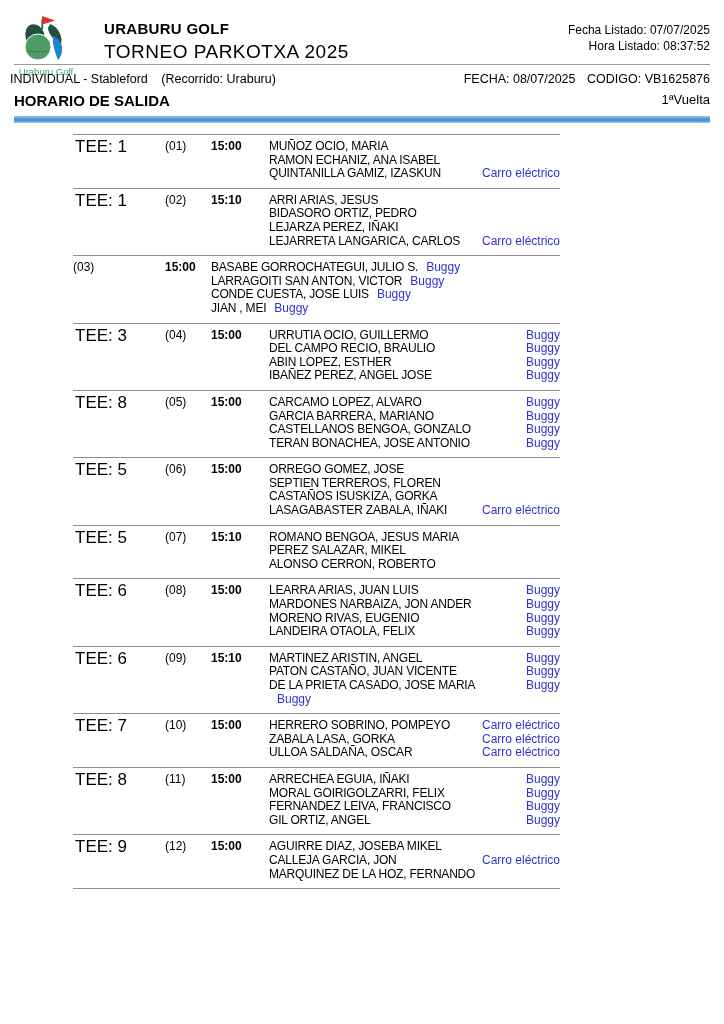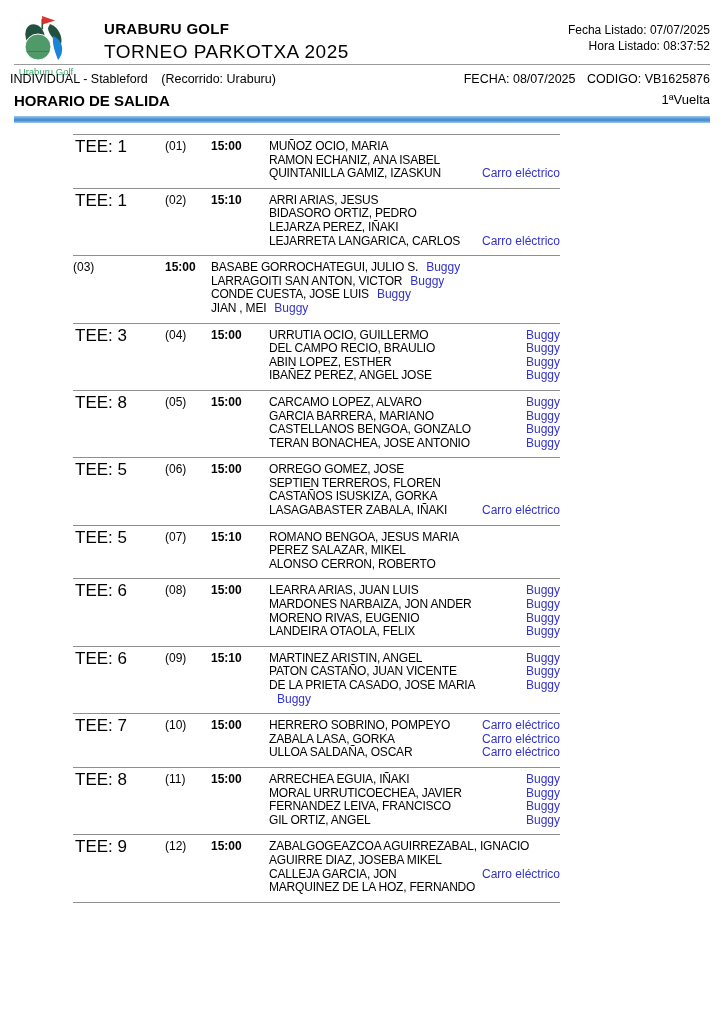--- a/index.html
+++ b/index.html
@@ -346,44 +346,40 @@
   <div class="tee-row">
     <div class="tee-cell">TEE: 8</div>
     <div class="group-cell">(11)</div>
     <div class="time-cell">15:00</div>
     <div class="players-cell">
           <div class="player-line">
             <span class="player-name">ARRECHEA EGUIA, IÑAKI</span>
             <span class="cart-label">Buggy</span>
           </div>
           <div class="player-line">
-            <span class="player-name">MORAL URRUTICOECHEA, JAVIER</span>
+            <span class="player-name">MORAL GOIRIGOLZARRI, FELIX</span>
             <span class="cart-label">Buggy</span>
           </div>
           <div class="player-line">
             <span class="player-name">FERNANDEZ LEIVA, FRANCISCO</span>
             <span class="cart-label">Buggy</span>
           </div>
           <div class="player-line">
             <span class="player-name">GIL ORTIZ, ANGEL</span>
             <span class="cart-label">Buggy</span>
           </div>
         </div>
   </div>
 
   <div class="tee-row">
     <div class="tee-cell">TEE: 9</div>
     <div class="group-cell">(12)</div>
     <div class="time-cell">15:00</div>
     <div class="players-cell">
           <div class="player-line">
-            <span class="player-name">ZABALGOGEAZCOA AGUIRREZABAL, IGNACIO</span>
-            <span class="cart-label"></span>
-          </div>
-          <div class="player-line">
             <span class="player-name">AGUIRRE DIAZ, JOSEBA MIKEL</span>
             <span class="cart-label"></span>
           </div>
           <div class="player-line">
             <span class="player-name">CALLEJA GARCIA, JON</span>
             <span class="cart-label">Carro eléctrico</span>
           </div>
           <div class="player-line">
             <span class="player-name">MARQUINEZ DE LA HOZ, FERNANDO</span>
             <span class="cart-label"></span>

